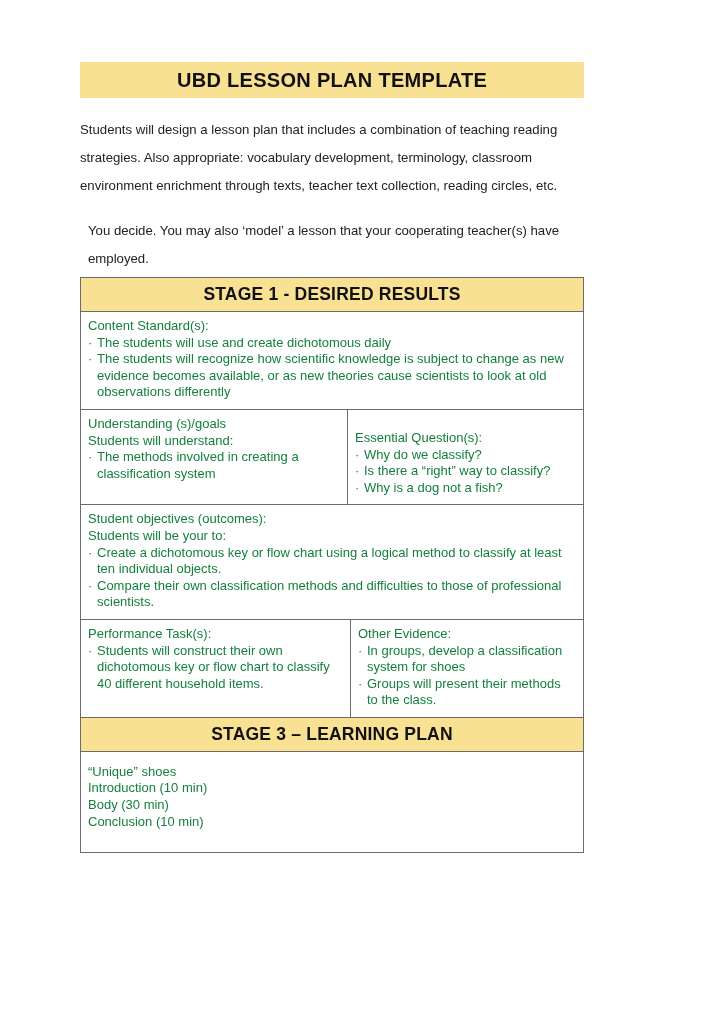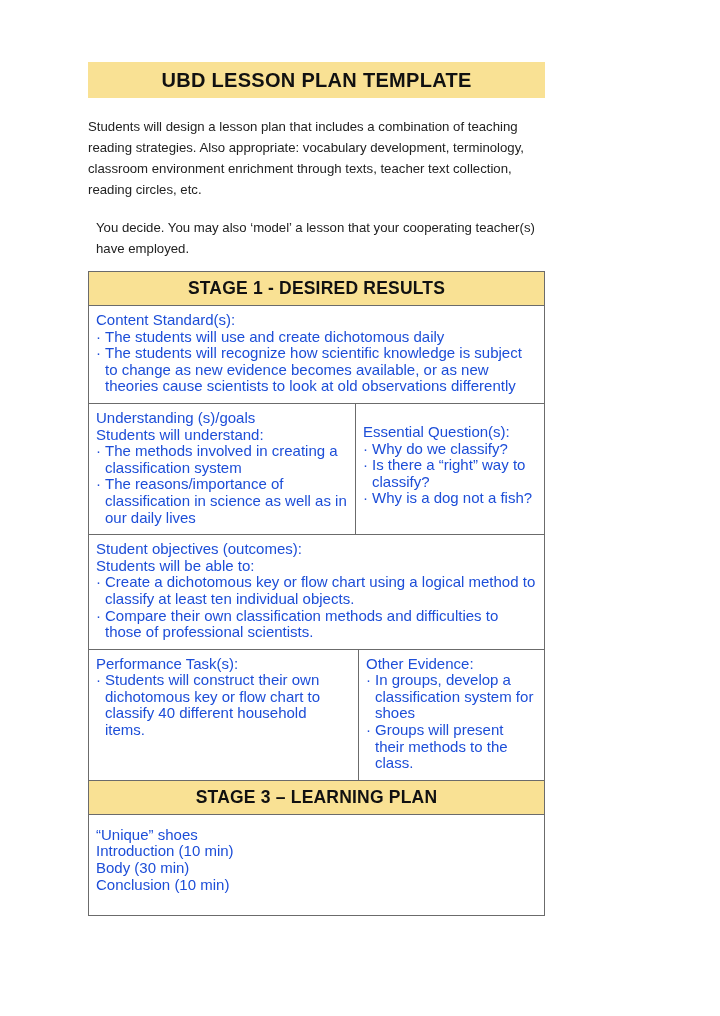--- a/index.html
+++ b/index.html
@@ -11,23 +11,23 @@
     width: 720px;
     height: 1016px;
     position: relative;
     font-family: "Liberation Sans", sans-serif;
     color: #1c1c1c;
     overflow: hidden;
   }
 
   .page {
     position: absolute;
-    left: 88px;
+    left: 80px;
     top: 0;
-    width: 457px;
+    width: 504px;
   }
 
   
   .title-banner {
     margin-top: 62px;
     background: #f9e194;
     height: 36px;
     display: flex;
     align-items: center;
     justify-content: center;
@@ -36,39 +36,39 @@
     font-size: 20px;
     font-weight: bold;
     letter-spacing: 0.3px;
     color: #111111;
   }
 
   
   .intro {
     margin-top: 18px;
     font-size: 13.2px;
-    line-height: 21px;
+    line-height: 28px;
     color: #222222;
   }
   .intro p {
     margin: 0 0 17px 0;
   }
   .intro p:last-child { margin-bottom: 0; margin-left: 8px; }
 
   .meta-block {
     margin-top: 17px;
     font-size: 13.2px;
     line-height: 19px;
     color: #222222;
   }
   .meta-line { white-space: pre; }
 
   
   .stage-table {
-    margin-top: 12px;
+    margin-top: 4px;
     border: 1.4px solid #6b6b6b;
     border-bottom: none;
     box-sizing: border-box;
   }
   .stage-header {
     background: #f9e194;
     border-bottom: 1.4px solid #6b6b6b;
     height: 33px;
     display: flex;
     align-items: center;
@@ -81,23 +81,23 @@
     letter-spacing: 0.2px;
   }
 
   .row {
     border-bottom: 1.4px solid #6b6b6b;
     display: flex;
     box-sizing: border-box;
   }
   .cell {
     padding: 6px 8px 8px 7px;
-    font-size: 15px;
+    font-size: 13px;
     line-height: 16.6px;
-    color: #1d4ed8;
+    color: #15803d;
     box-sizing: border-box;
   }
   .cell.full { width: 100%; }
   .cell.left-col {
     width: 267px;
     border-right: 1.4px solid #6b6b6b;
   }
   .cell.right-col { flex: 1; }
 
   .cell.left-col-s2 {
@@ -147,35 +147,34 @@
         <div class="bullet-line">The students will use and create dichotomous daily</div>
         <div class="bullet-line">The students will recognize how scientific knowledge is subject to change as new evidence becomes available, or as new theories cause scientists to look at old observations differently</div>
       </div>
     </div>
 
     <div class="row">
       <div class="cell left-col">
         <div class="line">Understanding (s)/goals</div>
         <div class="line">Students will understand:</div>
         <div class="bullet-line">The methods involved in creating a classification system</div>
-        <div class="bullet-line">The reasons/importance of classification in science as well as in our daily lives</div>
       </div>
       <div class="cell right-col">
         <div class="spacer-3"></div>
         <div class="line">Essential Question(s):</div>
         <div class="bullet-line">Why do we classify?</div>
         <div class="bullet-line">Is there a “right” way to classify?</div>
         <div class="bullet-line">Why is a dog not a fish?</div>
       </div>
     </div>
 
     <div class="row">
       <div class="cell full">
         <div class="line">Student objectives (outcomes):</div>
-        <div class="line">Students will be able to:</div>
+        <div class="line">Students will be your to:</div>
         <div class="bullet-line">Create a dichotomous key or flow chart using a logical method to classify at least ten individual objects.</div>
         <div class="bullet-line">Compare their own classification methods and difficulties to those of professional scientists.</div>
       </div>
     </div>
 
 
     <div class="row">
       <div class="cell left-col-s2">
         <div class="line">Performance Task(s):</div>
         <div class="bullet-line">Students will construct their own dichotomous key or flow chart to classify 40 different household items.</div>

